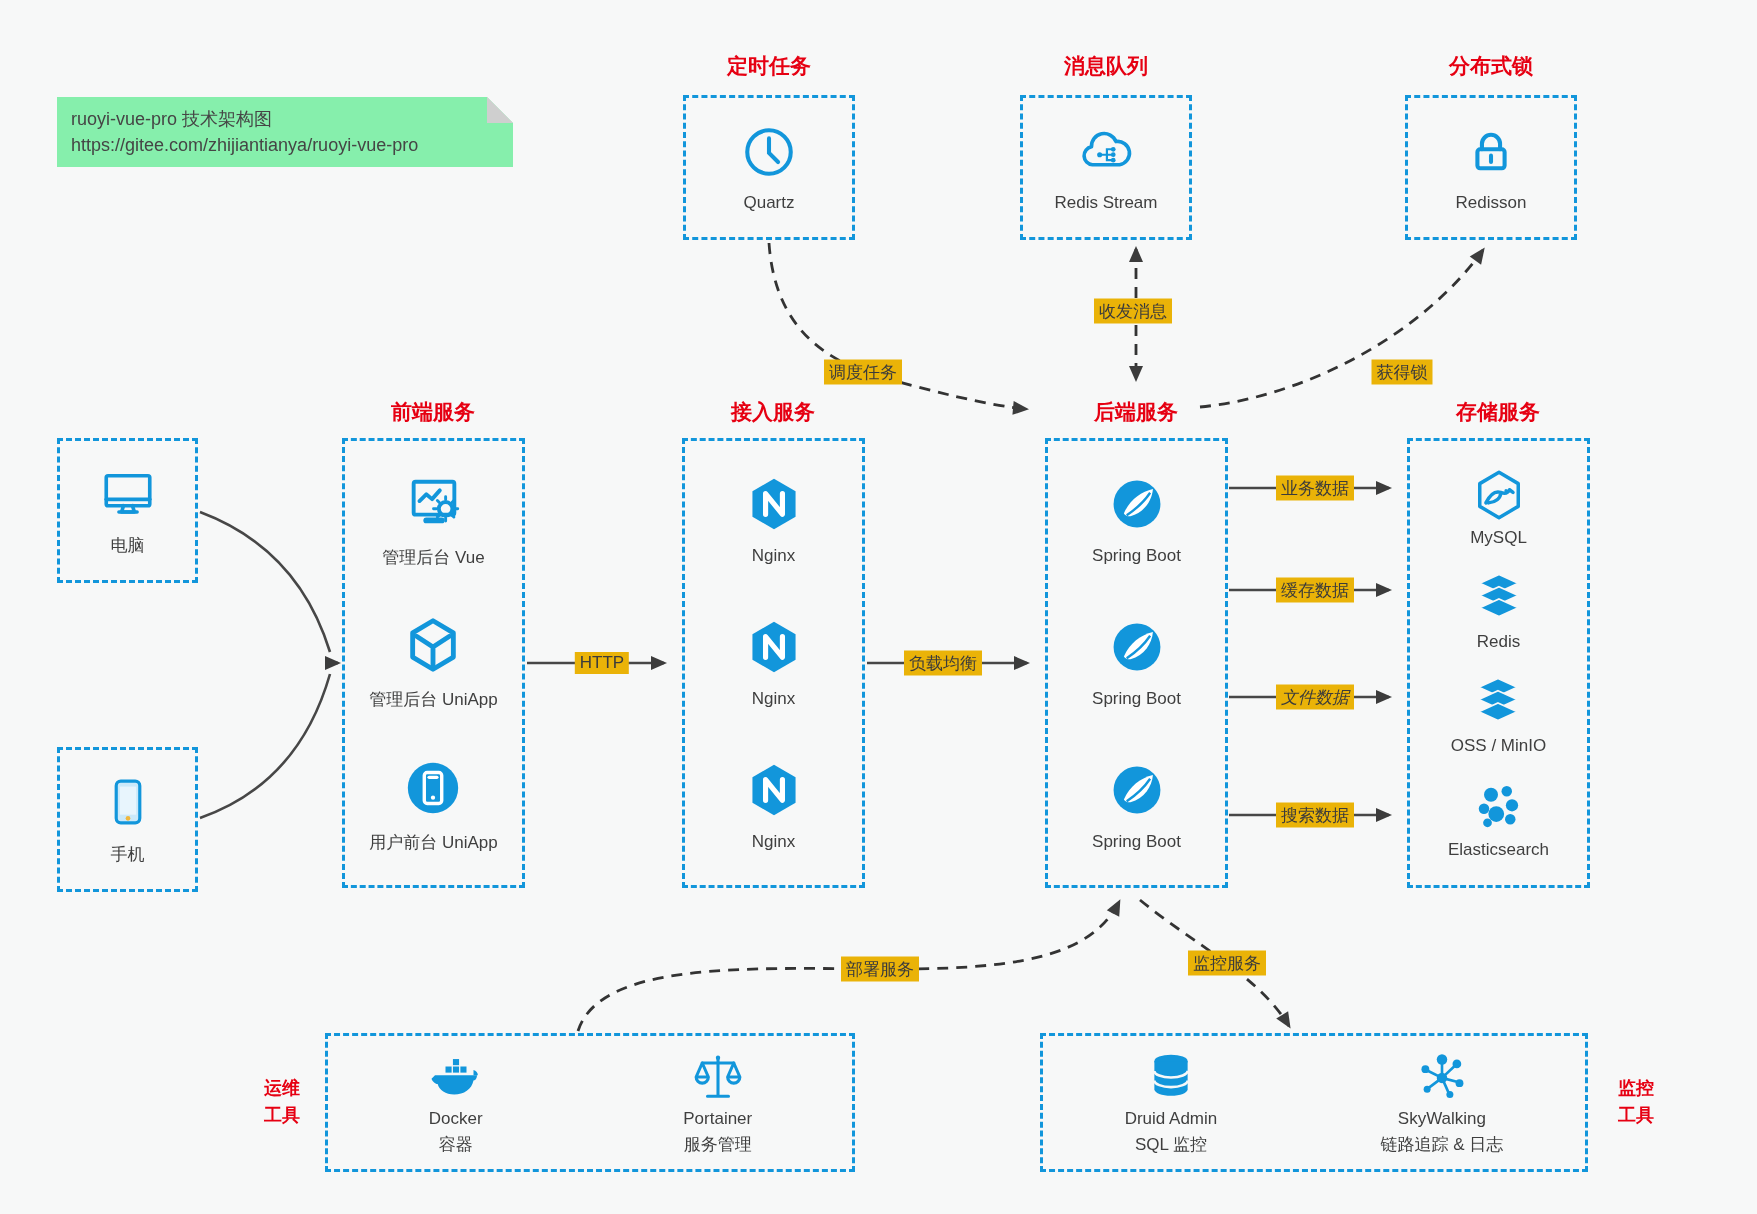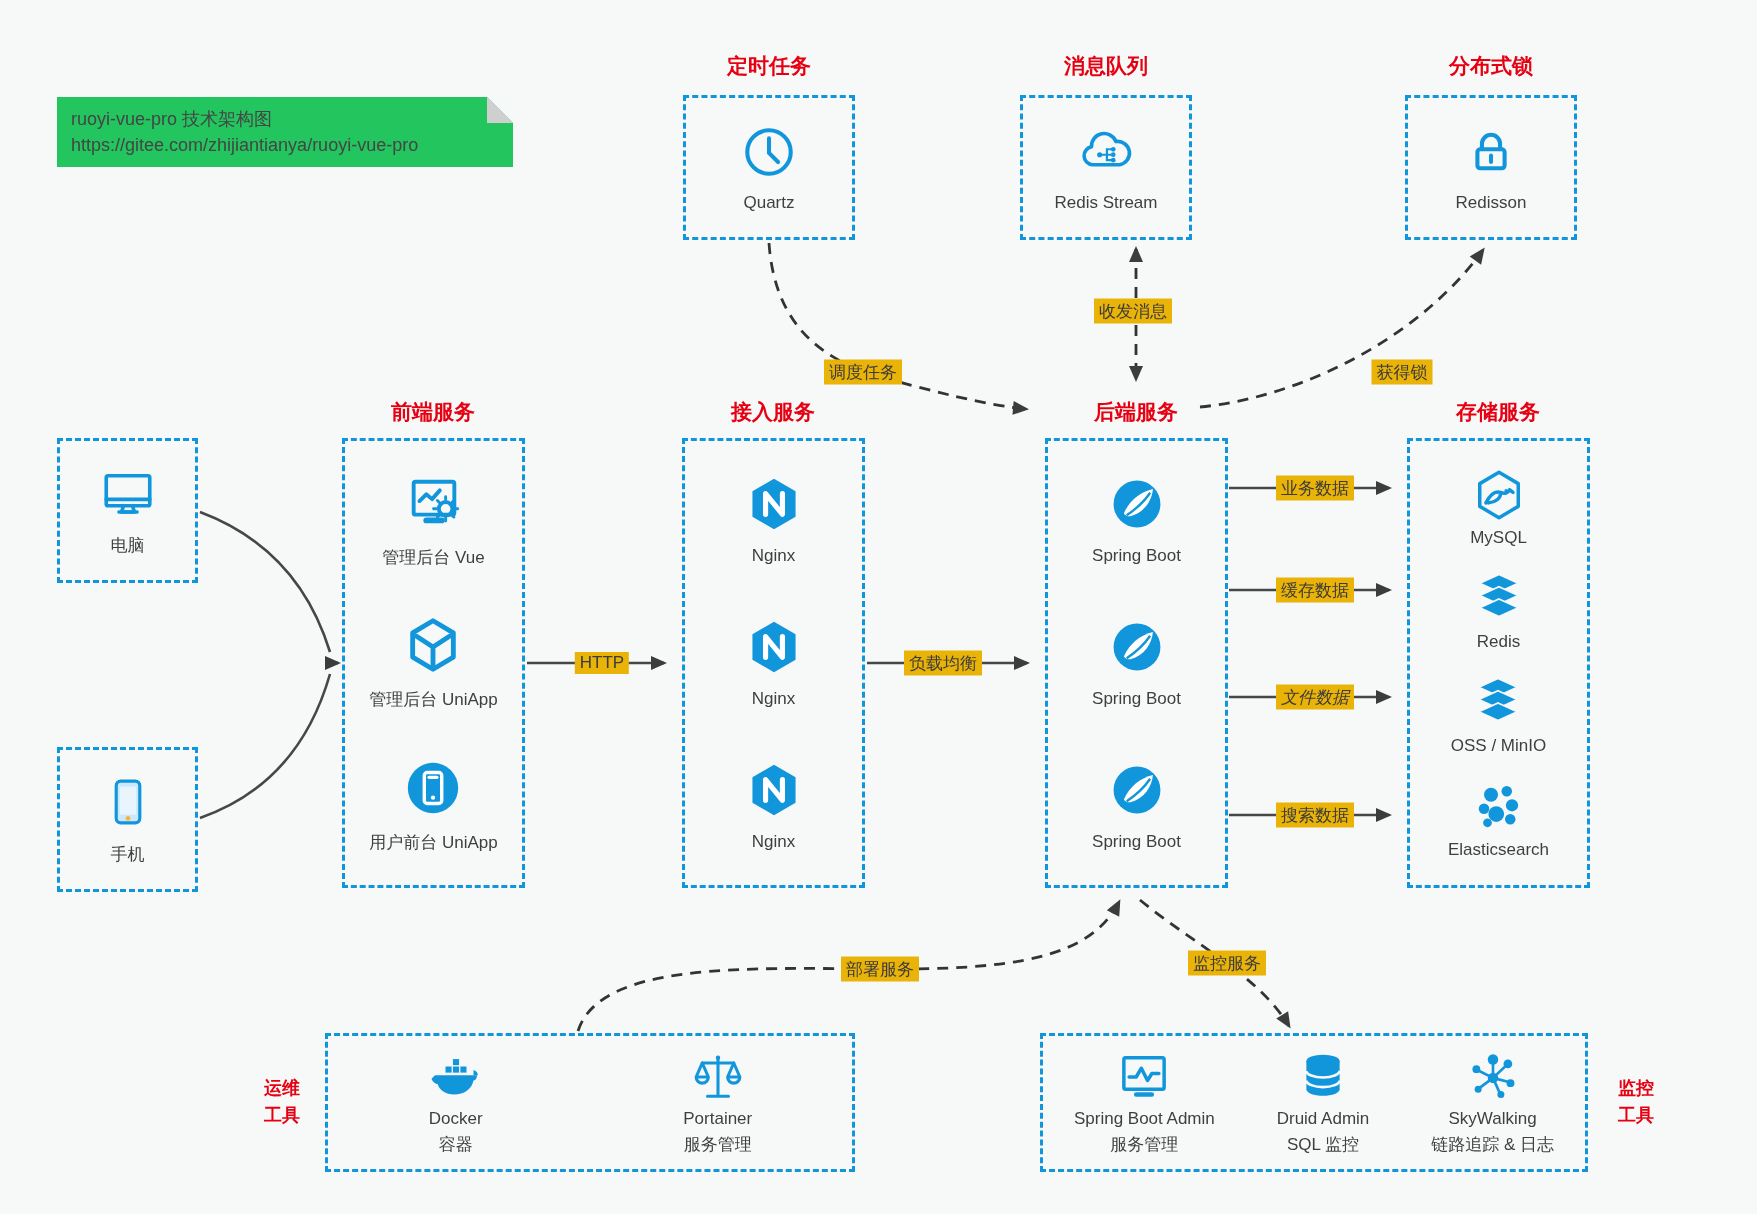--- a/index.html
+++ b/index.html
@@ -8,21 +8,21 @@
   .dbox{position:absolute;border:3px dashed #1296db;box-sizing:border-box;}
   .col-title{position:absolute;color:#e60012;font-weight:bold;font-size:21px;white-space:nowrap;transform:translateX(-50%);}
   .side-label{position:absolute;color:#e60012;font-weight:bold;font-size:18px;line-height:27px;text-align:center;width:72px;}
   .stack{position:absolute;left:0;top:0;right:0;bottom:0;display:flex;flex-direction:column;justify-content:space-around;align-items:center;padding:8px 0;}
   .item{display:flex;flex-direction:column;align-items:center;gap:12px;}
   .item .lbl{font-size:17px;color:#3f3f3f;white-space:nowrap;}
   .row{position:absolute;left:0;top:0;right:0;bottom:0;display:flex;justify-content:space-around;align-items:center;}
   .bitem{display:flex;flex-direction:column;align-items:center;gap:2px;}
   .bitem .nm,.bitem .cap{font-size:17px;color:#3f3f3f;line-height:24px;white-space:nowrap;}
   .elabel{position:absolute;transform:translate(-50%,-50%);background:#eab308;color:#3b3b3b;font-size:17px;padding:1px 5px;white-space:nowrap;}
-  .note{position:absolute;left:57px;top:97px;width:456px;height:70px;background:#22c55e;
+  .note{position:absolute;left:57px;top:97px;width:456px;height:70px;background:#86efac;
         clip-path:polygon(0 0,calc(100% - 26px) 0,100% 26px,100% 100%,0 100%);
         display:flex;flex-direction:column;justify-content:center;padding-left:14px;box-sizing:border-box;}
   .note .nline{font-size:18px;color:#454545;line-height:26px;}
   .note-fold{position:absolute;left:487px;top:97px;}
   .ic{display:block;}
   .hidden-defs{position:absolute;width:0;height:0;overflow:hidden;}
 </style>
 </head>
 <body>
 
@@ -405,27 +405,20 @@
         <span class="nm">Portainer</span>
         <span class="cap">服务管理</span>
       </div>
     </div>
   </div>
 
   <div class="dbox" style="left:1040px;top:1033px;width:548px;height:139px;">
     <div class="row">
       <div class="bitem">
         <svg class="ic" width="56" height="56" viewBox="0 0 64 64">
-            <use href="#s-sba"></use>
-          </svg>
-        <span class="nm">Spring Boot Admin</span>
-        <span class="cap">服务管理</span>
-      </div>
-      <div class="bitem">
-        <svg class="ic" width="56" height="56" viewBox="0 0 64 64">
             <use href="#s-druid"></use>
           </svg>
         <span class="nm">Druid Admin</span>
         <span class="cap">SQL 监控</span>
       </div>
       <div class="bitem">
         <svg class="ic" width="56" height="56" viewBox="0 0 64 64">
             <use href="#s-sky"></use>
           </svg>
         <span class="nm">SkyWalking</span>

